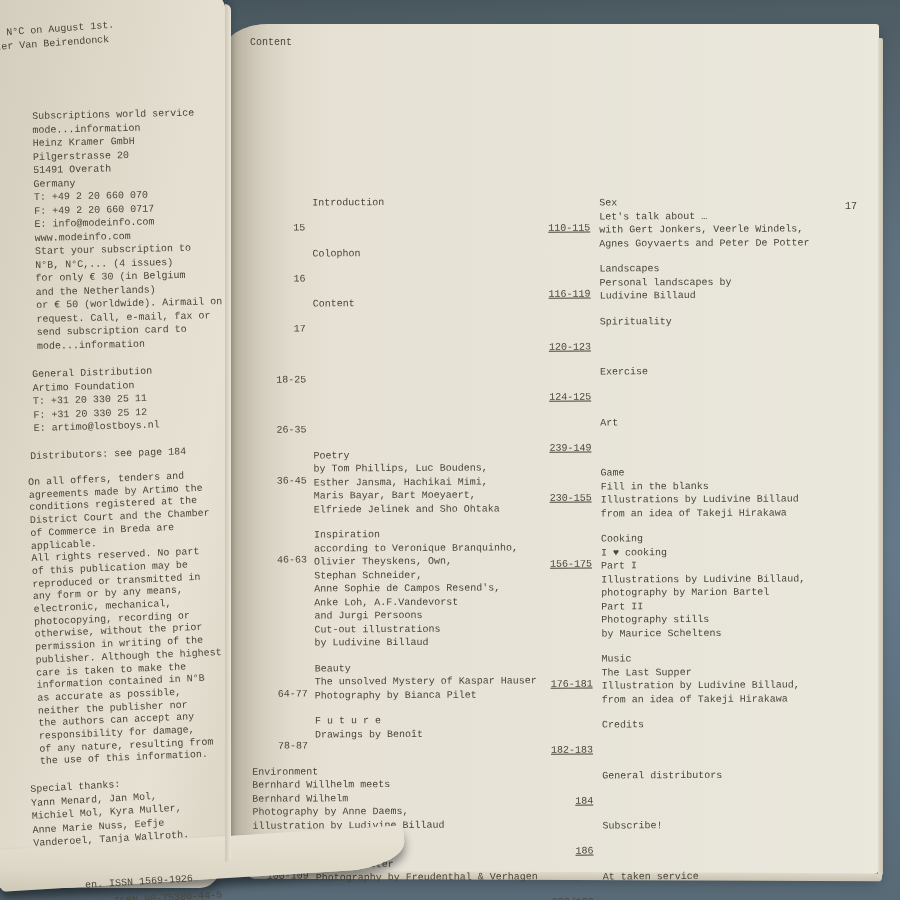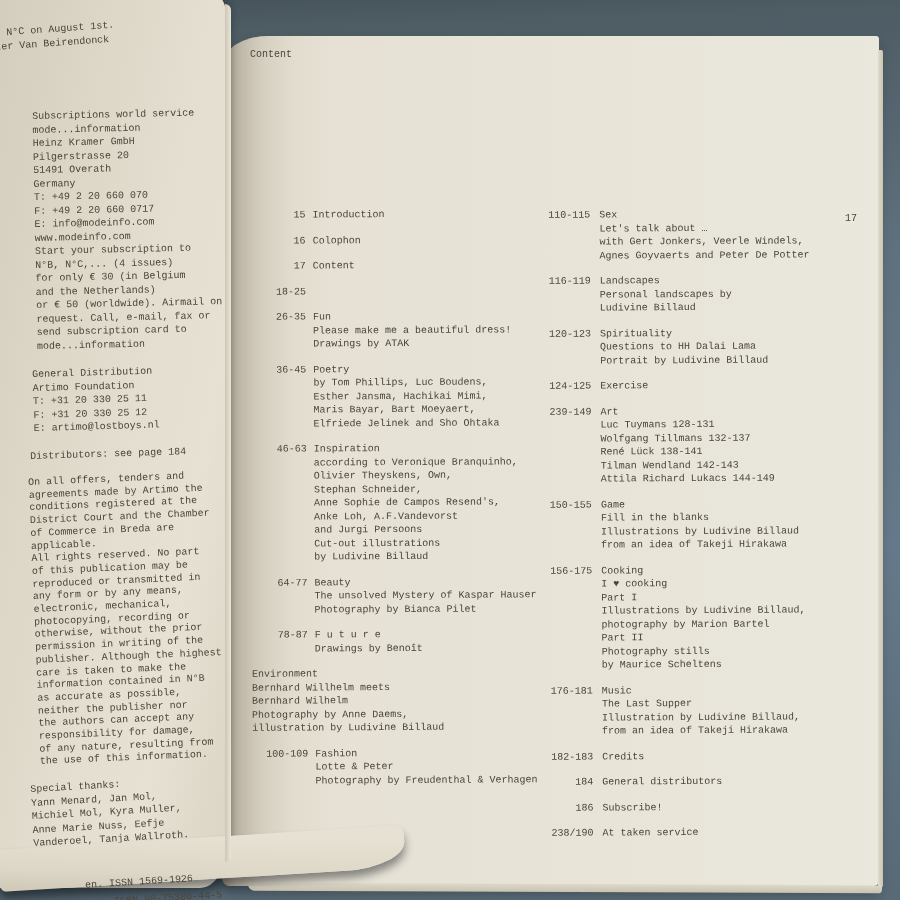--- a/index.html
+++ b/index.html
@@ -35,21 +35,21 @@
     background:linear-gradient(185deg,#e6e1d2 20%,#ddd7c7 70%,#cfc8b7);
     transform:rotate(-3.5deg);transform-origin:left top;
     border-radius:2px 8px 60px 6px / 2px 8px 26px 6px;
     box-shadow:0 7px 9px rgba(15,20,25,.45);
   }
   .isbn-line{position:absolute;left:8px;top:12px;white-space:pre;}
   .isbn-line .pline{display:inline;}
   .isbn-gap{margin-left:28px;}
   
   .right-page{
-    position:absolute;left:222px;top:36px;width:657px;height:850px;
+    position:absolute;left:222px;top:24px;width:657px;height:850px;
     background:linear-gradient(90deg,#bdb5a3 0px,#cfc8b8 14px,#dfd9cb 45px,#e6e1d4 110px,var(--paper-right,#e7e3d7) 300px,#eae7dc 100%);
     border-radius:46px 3px 5px 8px / 30px 3px 5px 8px;
     box-shadow:0 8px 12px rgba(20,26,32,.35);
     z-index:2;
   }
   .right-page::before{
     content:"";position:absolute;right:-4px;top:14px;bottom:-2px;width:5px;
     background:linear-gradient(90deg,#e0dbcc,#cbc4b2);border-radius:0 4px 8px 4px;z-index:-1;
   }
   .right-page::after{
@@ -61,22 +61,22 @@
     position:absolute;left:0;top:0;bottom:0;width:72px;
     background:linear-gradient(90deg,rgba(90,80,60,.26),rgba(120,110,88,.10) 45%,transparent);
     border-radius:46px 0 0 8px / 30px 0 0 8px;pointer-events:none;
   }
   .content-header{position:absolute;left:28px;top:12px;}
   .folio{position:absolute;right:22px;top:176px;}
   .toc-col{position:absolute;top:172px;transform:rotate(-.3deg);}
   .col-left{left:29px;width:300px;}
   .col-right{left:308px;width:340px;}
   .toc-entry{display:flex;margin-bottom:12px;}
-  .toc-pages{flex:none;width:56px;text-align:right;margin-right:7px;}
-  .col-right .toc-pages{width:62px;margin-right:9px;}
+  .toc-pages{flex:none;width:56px;text-align:right;margin-right:7px;margin-top:25px;}
+  .col-right .toc-pages{width:62px;margin-right:9px;text-decoration:underline;}
   .toc-body{display:block;min-width:0;}
 </style>
 </head>
 <body>
 
 <div class="scene">
 
   <div class="page left-page">
     <div class="pblock blk-frag">
 
@@ -189,26 +189,20 @@
             <span class="toc-lines">
               
             </span>
           </span>
         </div>
         <div class="toc-entry">
           <span class="toc-pages pline">18-25</span>
         </div>
         <div class="toc-entry">
           <span class="toc-pages pline">26-35</span>
-          <span class="toc-body">
-            <span class="pline">Fun</span>
-            <span class="toc-lines">
-              
-            <span class="pline">Please make me a beautiful dress!</span><span class="pline">Drawings by ATAK</span></span>
-          </span>
         </div>
         <div class="toc-entry">
           <span class="toc-pages pline">36-45</span>
           <span class="toc-body">
             <span class="pline">Poetry</span>
             <span class="toc-lines">
               
             <span class="pline">by Tom Phillips, Luc Boudens,</span><span class="pline">Esther Jansma, Hachikai Mimi,</span><span class="pline">Maris Bayar, Bart Moeyaert,</span><span class="pline">Elfriede Jelinek and Sho Ohtaka</span></span>
           </span>
         </div>
@@ -275,45 +269,39 @@
             <span class="pline">Landscapes</span>
             <span class="toc-lines">
               
             <span class="pline">Personal landscapes by</span><span class="pline">Ludivine Billaud</span></span>
           </span>
         </div>
         <div class="toc-entry">
           <span class="toc-pages pline">120-123</span>
           <span class="toc-body">
             <span class="pline">Spirituality</span>
-            <span class="toc-lines">
-              
-            <span class="pline">Questions to HH Dalai Lama</span><span class="pline">Portrait by Ludivine Billaud</span></span>
           </span>
         </div>
         <div class="toc-entry">
           <span class="toc-pages pline">124-125</span>
           <span class="toc-body">
             <span class="pline">Exercise</span>
             <span class="toc-lines">
               
             </span>
           </span>
         </div>
         <div class="toc-entry">
           <span class="toc-pages pline">239-149</span>
           <span class="toc-body">
             <span class="pline">Art</span>
-            <span class="toc-lines">
-              
-            <span class="pline">Luc Tuymans 128-131</span><span class="pline">Wolfgang Tillmans 132-137</span><span class="pline">René Lück 138-141</span><span class="pline">Tilman Wendland 142-143</span><span class="pline">Attila Richard Lukacs 144-149</span></span>
-          </span>
-        </div>
-        <div class="toc-entry">
-          <span class="toc-pages pline">150-155</span>
+          </span>
+        </div>
+        <div class="toc-entry">
+          <span class="toc-pages pline">230-155</span>
           <span class="toc-body">
             <span class="pline">Game</span>
             <span class="toc-lines">
               
             <span class="pline">Fill in the blanks</span><span class="pline">Illustrations by Ludivine Billaud</span><span class="pline">from an idea of Takeji Hirakawa</span></span>
           </span>
         </div>
         <div class="toc-entry">
           <span class="toc-pages pline">156-175</span>
           <span class="toc-body">

